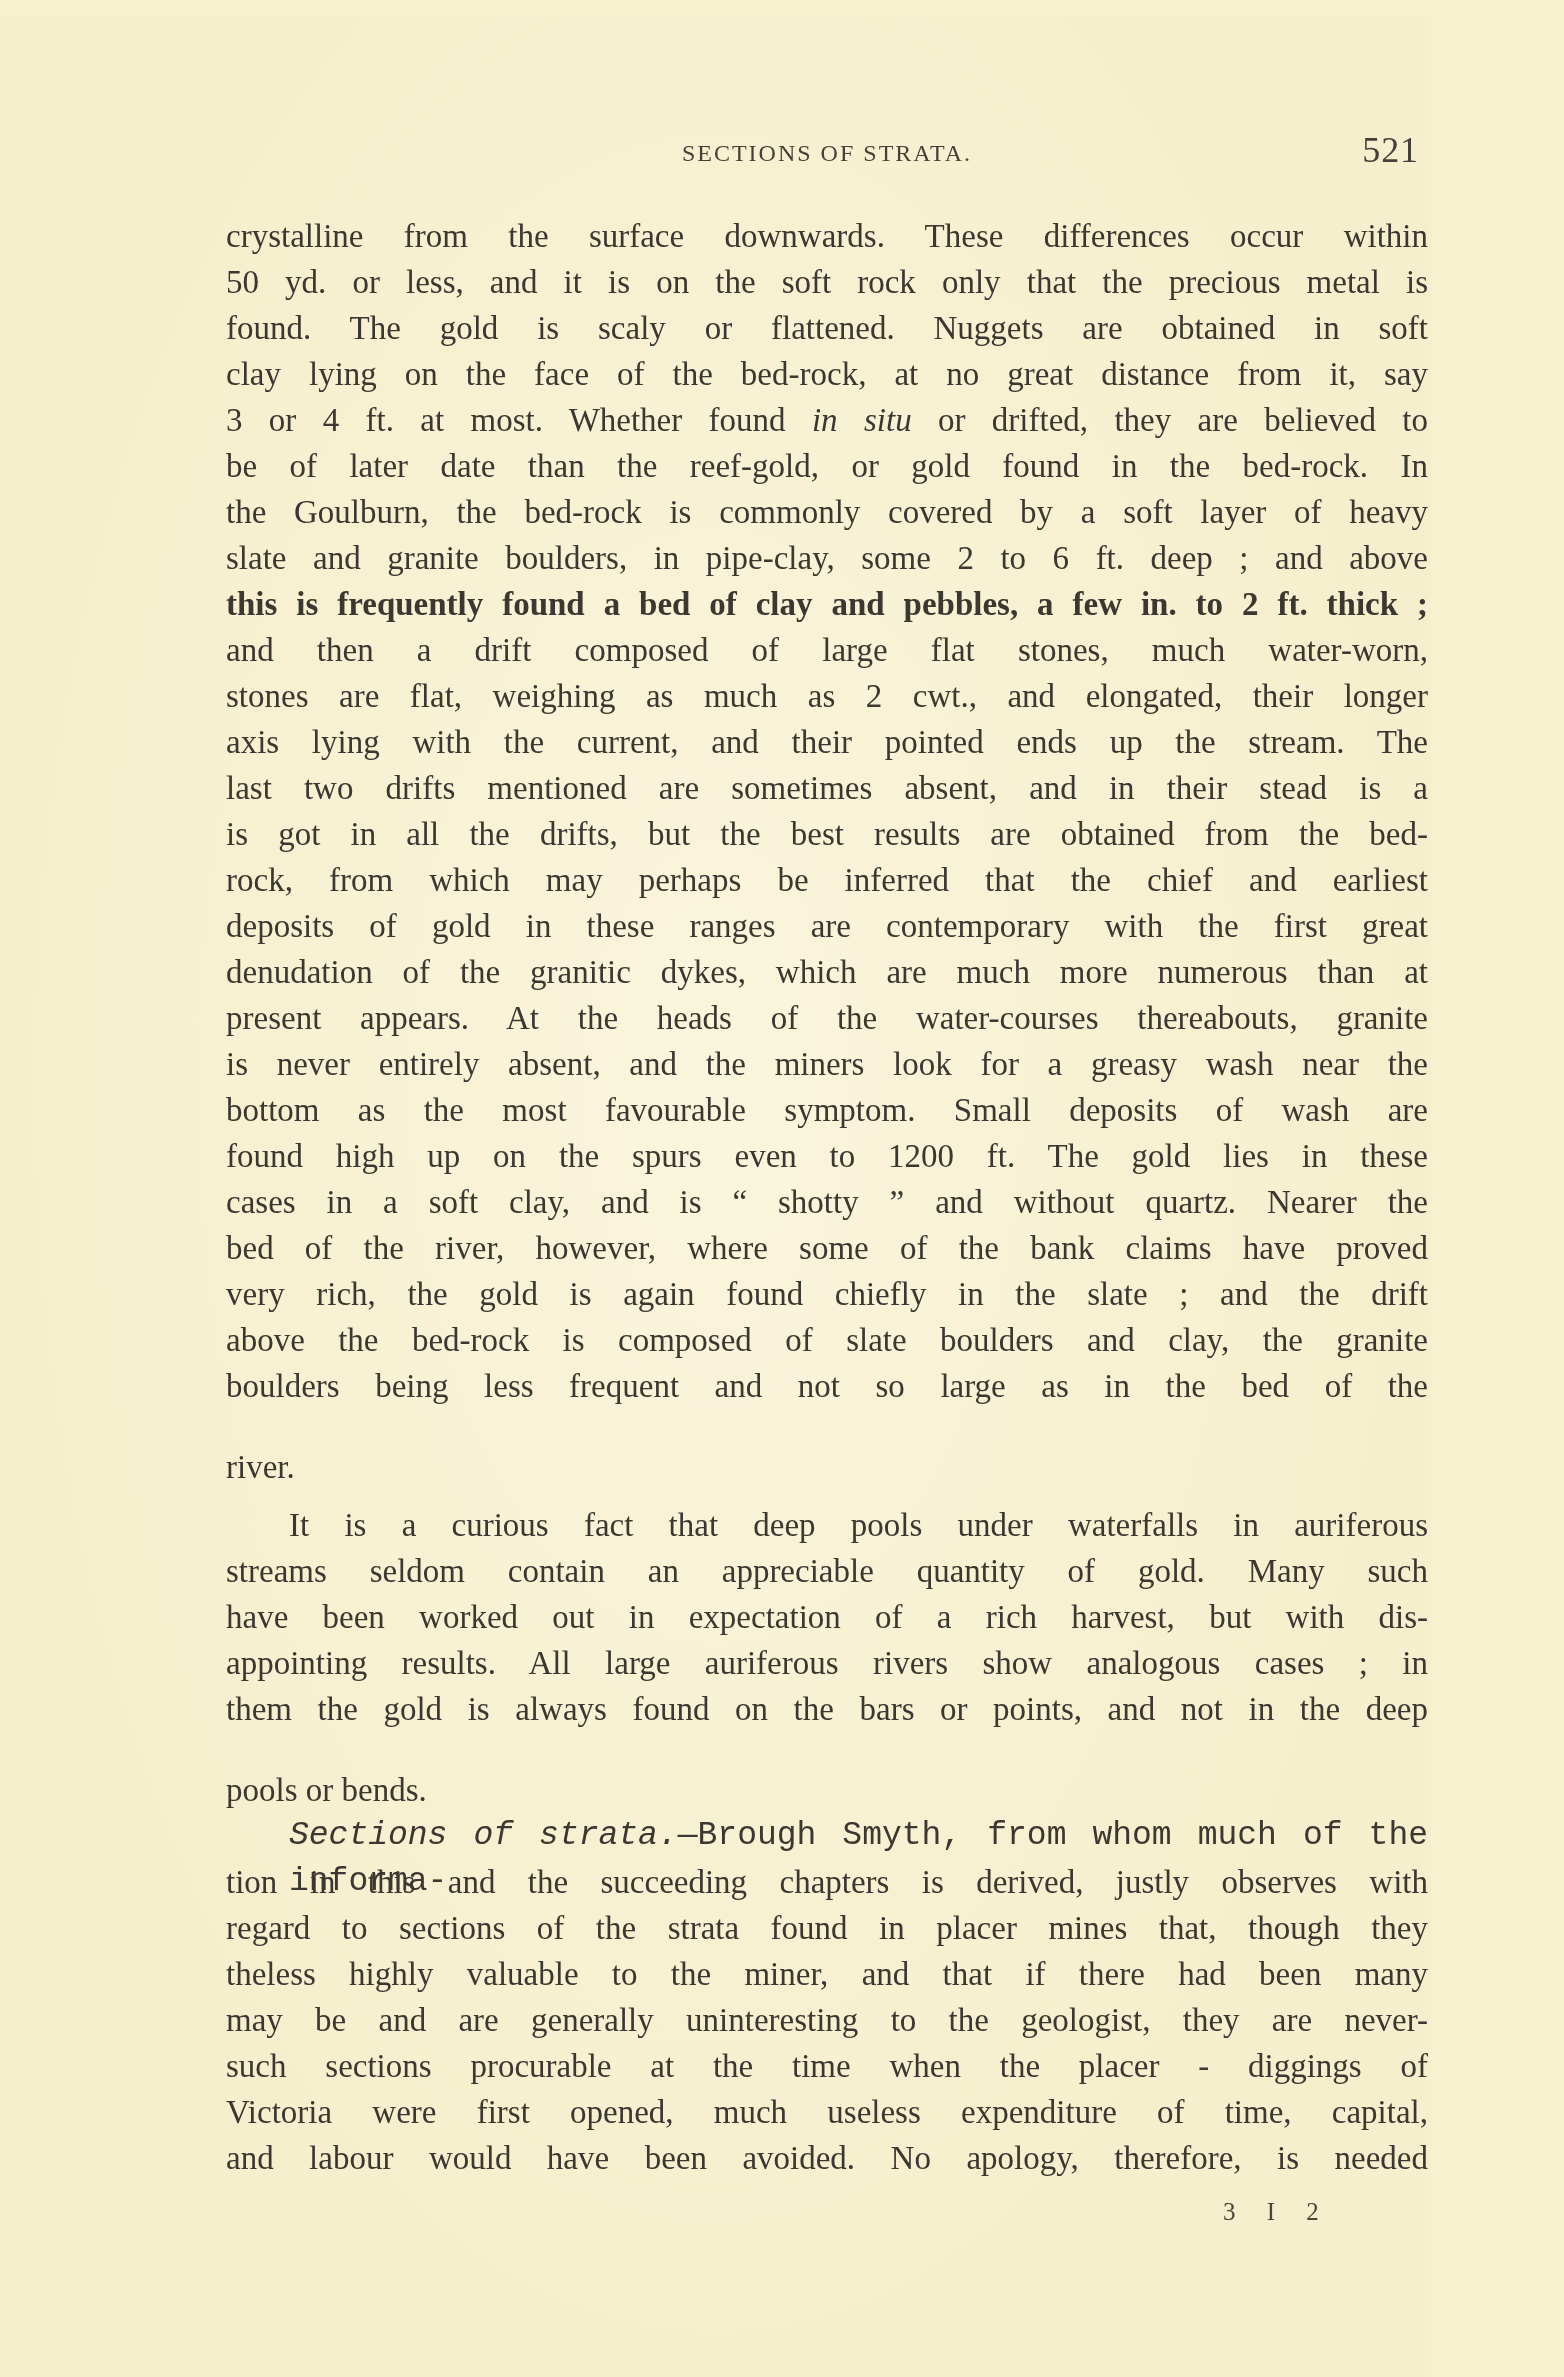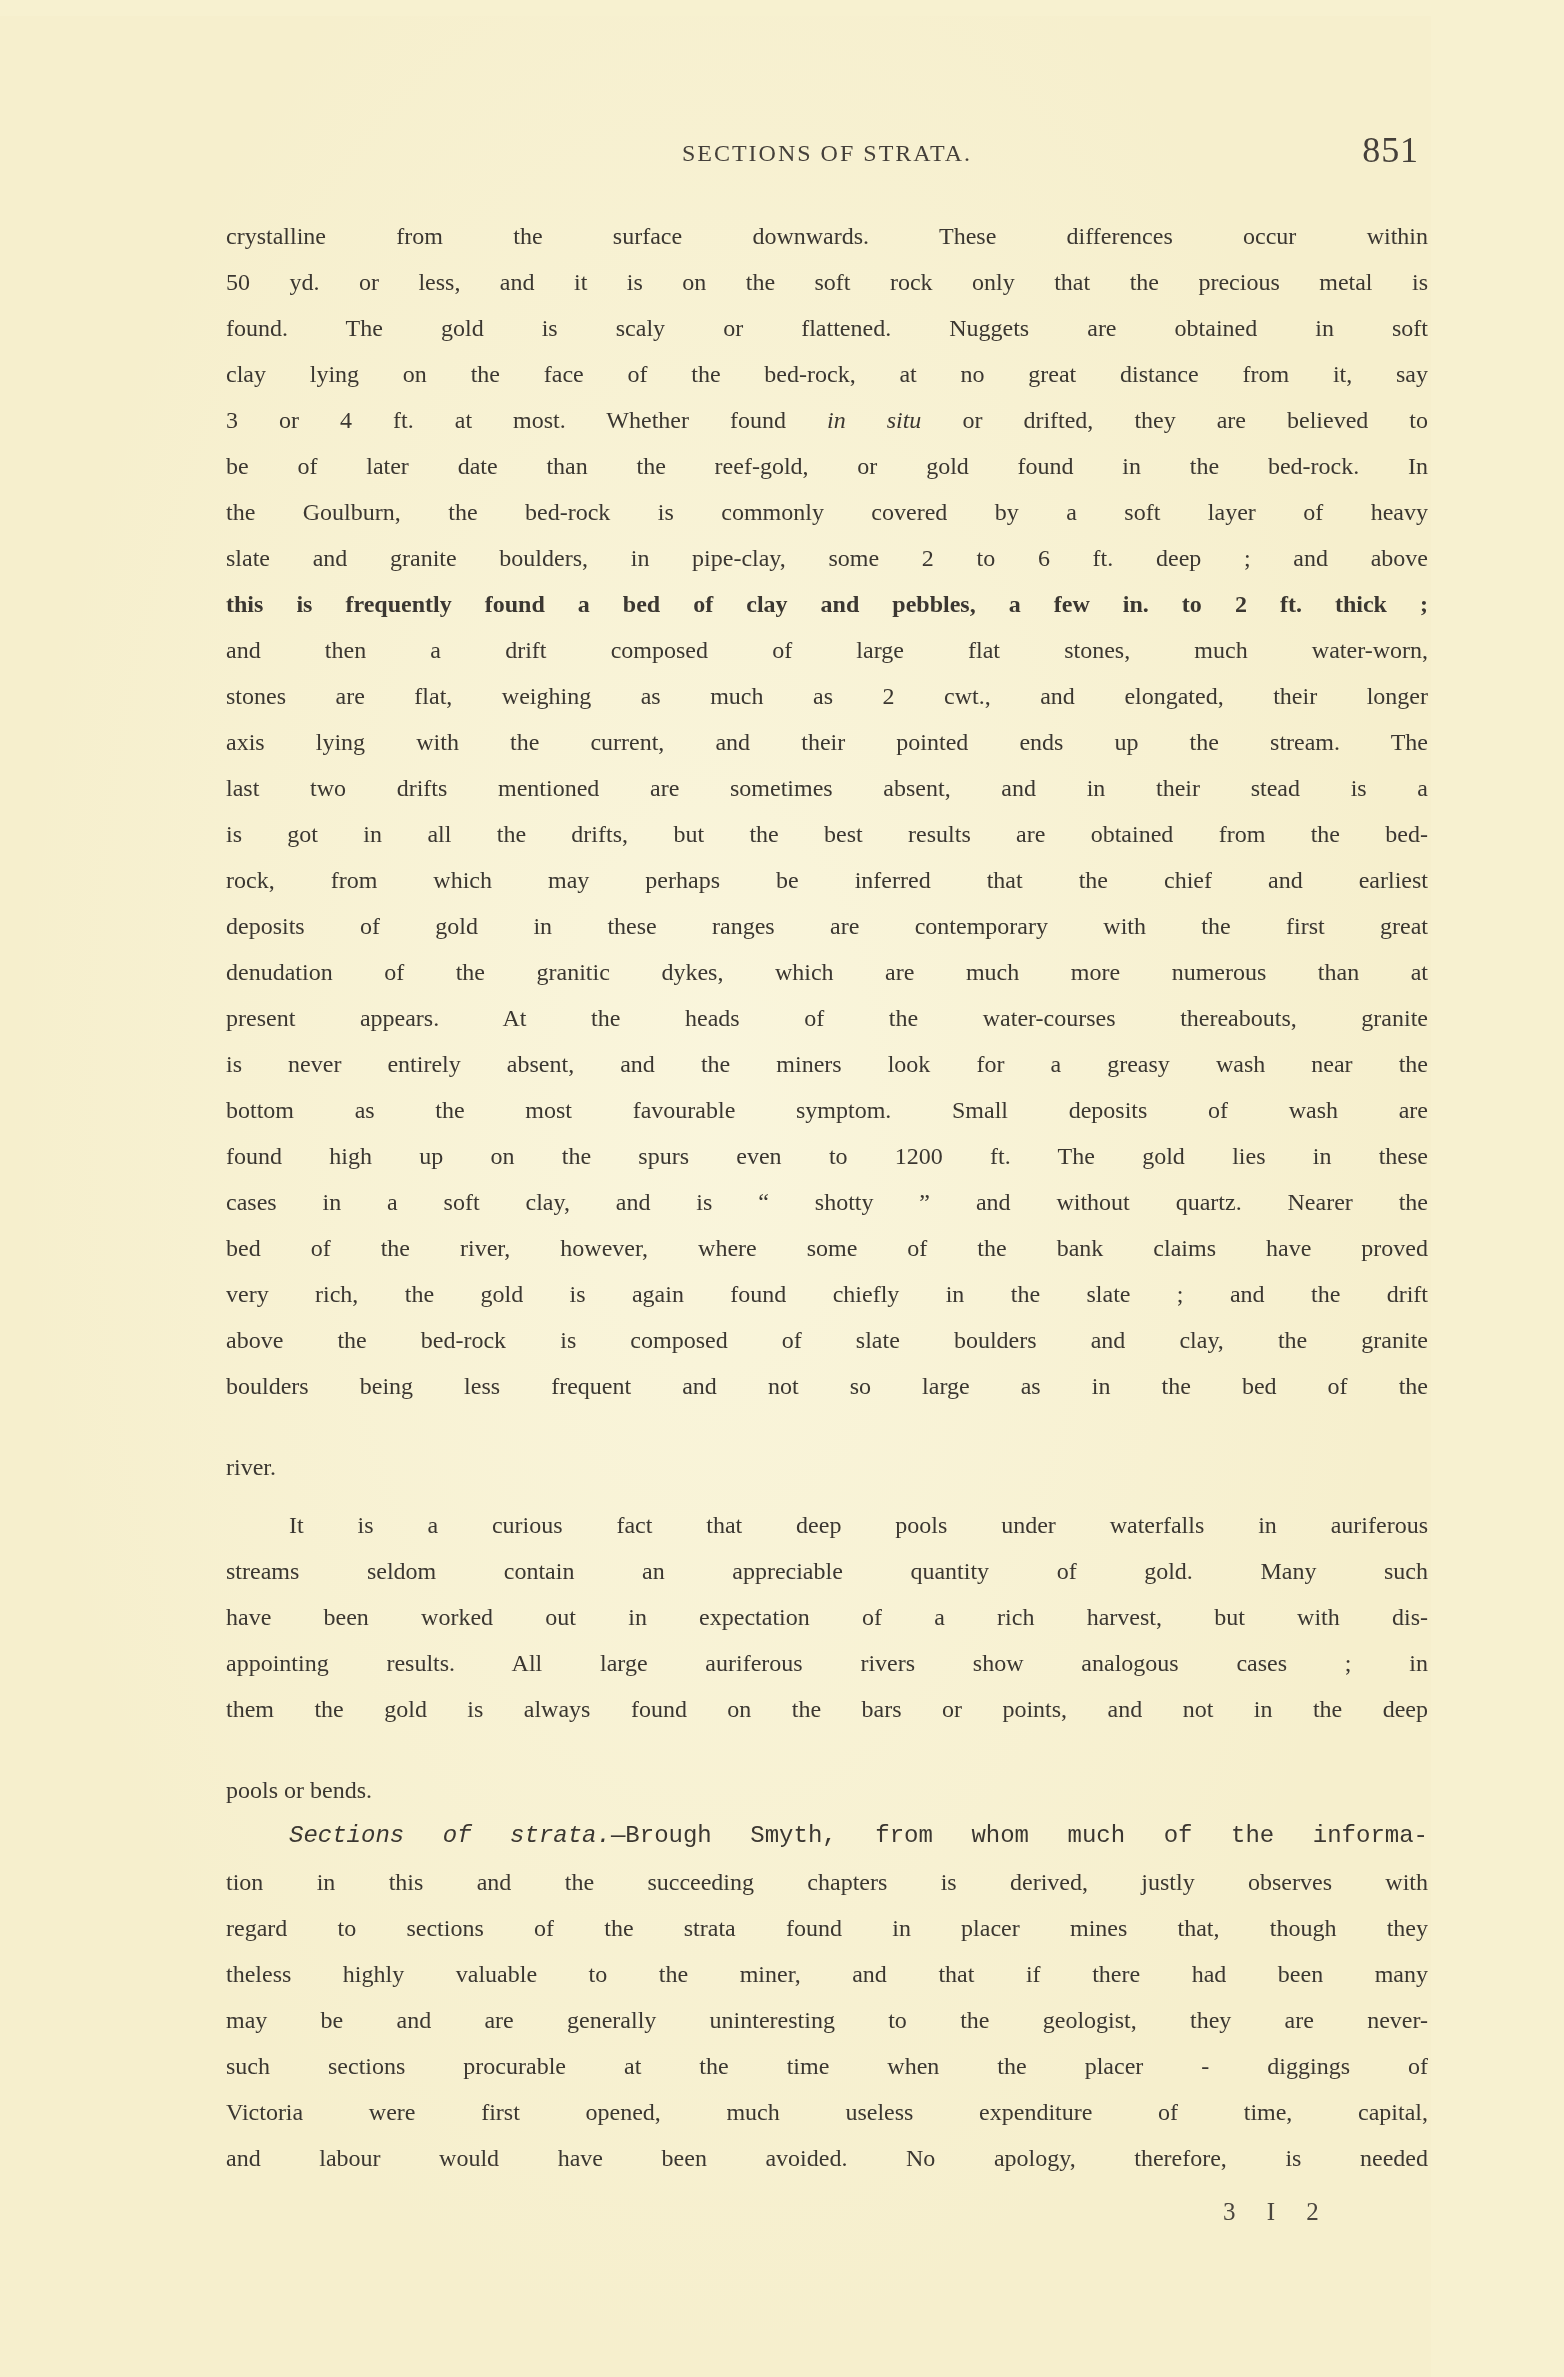--- a/index.html
+++ b/index.html
@@ -49,21 +49,21 @@
     font-size: 36px;
     line-height: 39px;
     color: #45403a;
     letter-spacing: 0.9px;
   }
   .body-text {
     position: absolute;
     left: 226px;
     top: 197px;
     width: 1202px;
-    font-size: 24px;
+    font-size: 33px;
     line-height: 46px;
   }
   .line {
     display: block;
     white-space: nowrap;
     text-align: justify;
     text-align-last: justify;
     height: 46px;
     overflow: visible;
   }
@@ -93,21 +93,21 @@
     line-height: 30.5px;
   }
 </style>
 </head>
 <body>
 
 <div class="page">
 
   <div class="running-head">
     <div class="running-title">SECTIONS OF STRATA.</div>
-    <div class="page-number">851</div>
+    <div class="page-number">521</div>
   </div>
 
   <div class="body-text">
 
     <div>
       <span class="line" style="white-space: normal;">crystalline from the surface downwards.  These differences occur within</span>
       <span class="line" style="white-space: normal;">50 yd. or less, and it is on the soft rock only that the precious metal is</span>
       <span class="line" style="white-space: normal;">found.  The gold is scaly or flattened.  Nuggets are obtained in soft</span>
       <span class="line" style="white-space: normal;">clay lying on the face of the bed-rock, at no great distance from it, say</span>
       <span class="line" style="white-space: normal;">

